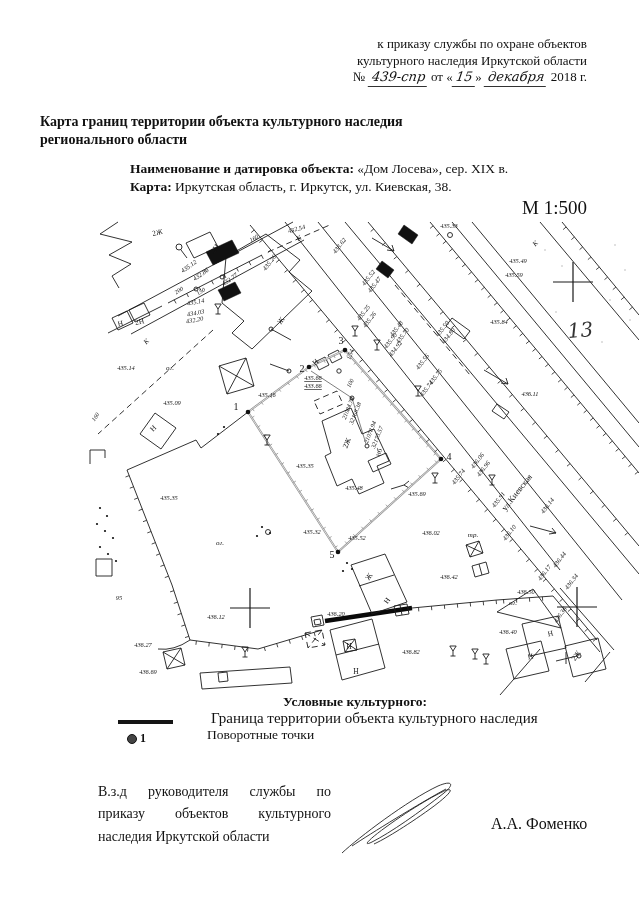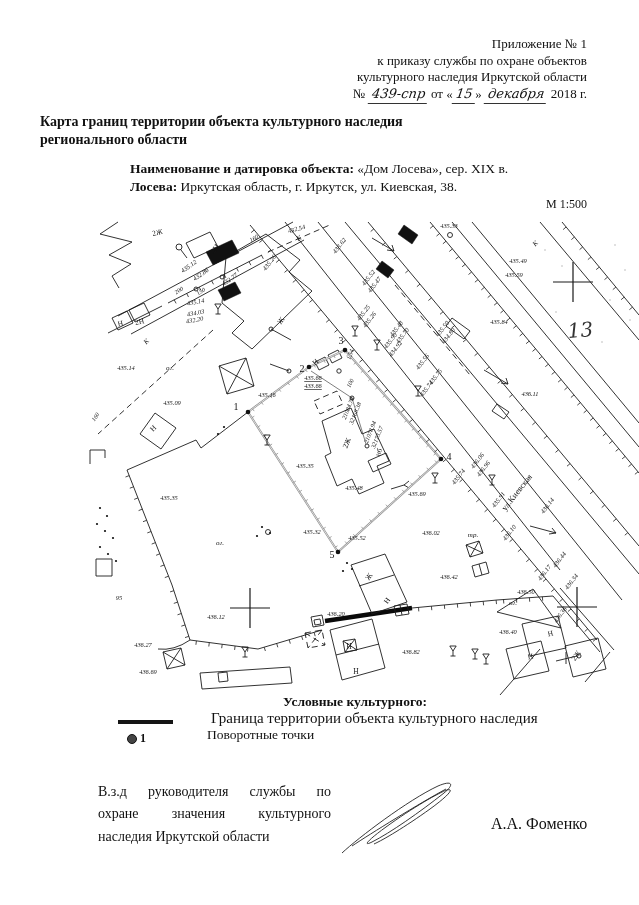--- a/index.html
+++ b/index.html
@@ -6,21 +6,21 @@
   #page{position:relative;width:639px;height:905px;background:#ffffff;overflow:hidden;
         font-family:"Liberation Serif",serif;color:#111;}
   .abs{position:absolute;}
   #map-svg{position:absolute;left:0;top:0;width:639px;height:905px;}
   
   #header{top:36px;right:52px;width:360px;text-align:right;font-size:13px;line-height:1.28;}
   .hw{font-style:italic;display:inline-block;transform:skewX(-8deg);border-bottom:1px solid #333;
       padding:0 3px;font-family:"DejaVu Serif",serif;}
   #title{top:113px;left:40px;width:560px;font-weight:bold;font-size:14px;line-height:1.25;}
   #objinfo{top:160px;left:100px;width:480px;font-size:13.5px;line-height:1.3;}
-  #scale{top:197px;right:52px;font-size:12px;}
+  #scale{top:197px;right:52px;font-size:19px;}
   b{font-weight:bold;margin-left:30px;}
   #legend-head{top:694px;left:75px;width:560px;text-align:center;font-weight:bold;font-size:13.5px;}
   #legend-row1-text{top:710px;left:211px;font-size:15px;}
   #legend-row2-text{top:727px;left:207px;font-size:13.5px;}
   #legend-line{top:720px;left:118px;width:55px;height:4px;background:#151515;}
   #legend-dot{top:734px;left:127px;width:8px;height:8px;border-radius:50%;
               background:#444;border:1.5px solid #111;}
   #legend-dot-num{top:731px;left:140px;font-size:12px;font-weight:bold;}
   #sig-text{top:781px;left:98px;width:233px;font-size:14px;line-height:1.6;}
   .just{text-align:justify;text-align-last:justify;}
@@ -330,51 +330,50 @@
         <circle cx="338" cy="552" r="2.3" class="dot"></circle>
         <text x="332" y="558" class="L-p">5</text>
       </g>
 
     <path class="sig" d="M342,853 C358,838 408,800 438,786 C452,780 455,784 444,793 C420,812 390,833 372,842
          C362,847 368,840 386,827 C412,808 440,792 447,790 C455,788 448,796 430,809
          C405,827 383,840 374,844 M352,846 C370,834 420,803 446,789"></path>
   </svg>
 
   <div id="header" class="abs">
-    <div>Приложение № 1</div>
     <div>к  приказу службы по охране объектов</div>
     <div>культурного наследия Иркутской области</div>
     <div>
       <span>№</span>
       <span class="hw">439-спр</span>
       <span>от «</span><span class="hw">15</span><span>»</span>
       <span class="hw">декабря</span>
       <span>2018 г.</span>
     </div>
   </div>
 
   <div id="title" class="abs">
     <div>Карта границ территории объекта культурного наследия</div>
     <div>регионального области</div>
   </div>
 
   <div id="objinfo" class="abs">
     <div><b>Наименование и датировка объекта:</b><span> «Дом Лосева», сер. XIX в.</span></div>
-    <div><b>Лосева:</b><span> Иркутская область, г. Иркутск, ул. Киевская, 38.</span></div>
+    <div><b>Карта:</b><span> Иркутская область, г. Иркутск, ул. Киевская, 38.</span></div>
   </div>
 
   <div id="scale" class="abs">М 1:500</div>
 
   <div id="legend-head" class="abs">Условные культурного:</div>
   <div id="legend-line" class="abs"></div>
   <div id="legend-row1-text" class="abs">Граница территории объекта культурного наследия</div>
   <div id="legend-dot" class="abs"></div>
   <div id="legend-dot-num" class="abs">1</div>
   <div id="legend-row2-text" class="abs">Поворотные точки</div>
 
   <div id="sig-text" class="abs">
     <div class="just">В.з.д руководителя службы по</div>
-    <div class="just">охране значения культурного</div>
+    <div class="just">приказу объектов культурного</div>
     <div>наследия Иркутской области</div>
   </div>
   <div id="sig-name" class="abs">А.А. Фоменко</div>
 
 </div>
 
 </body></html>

